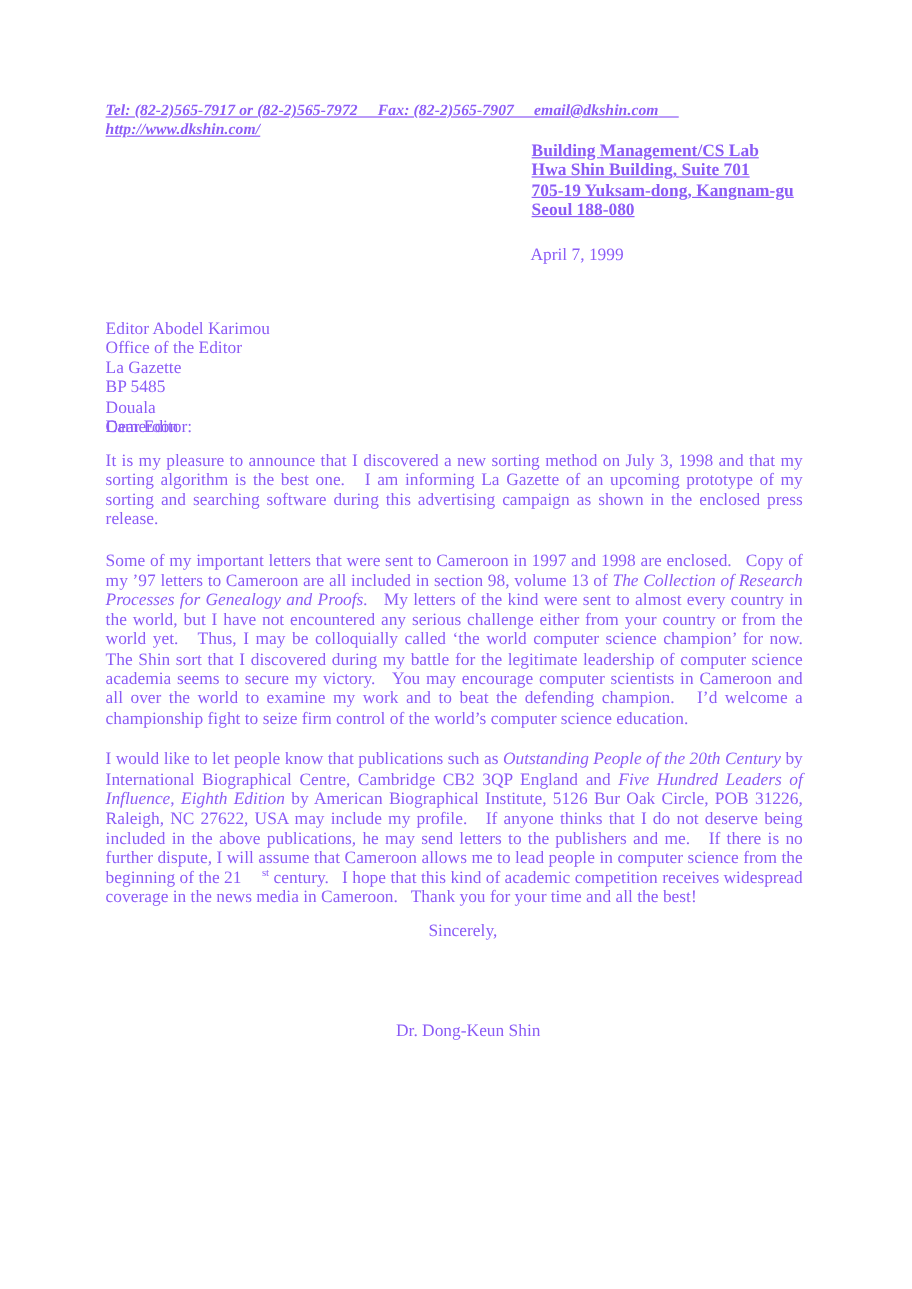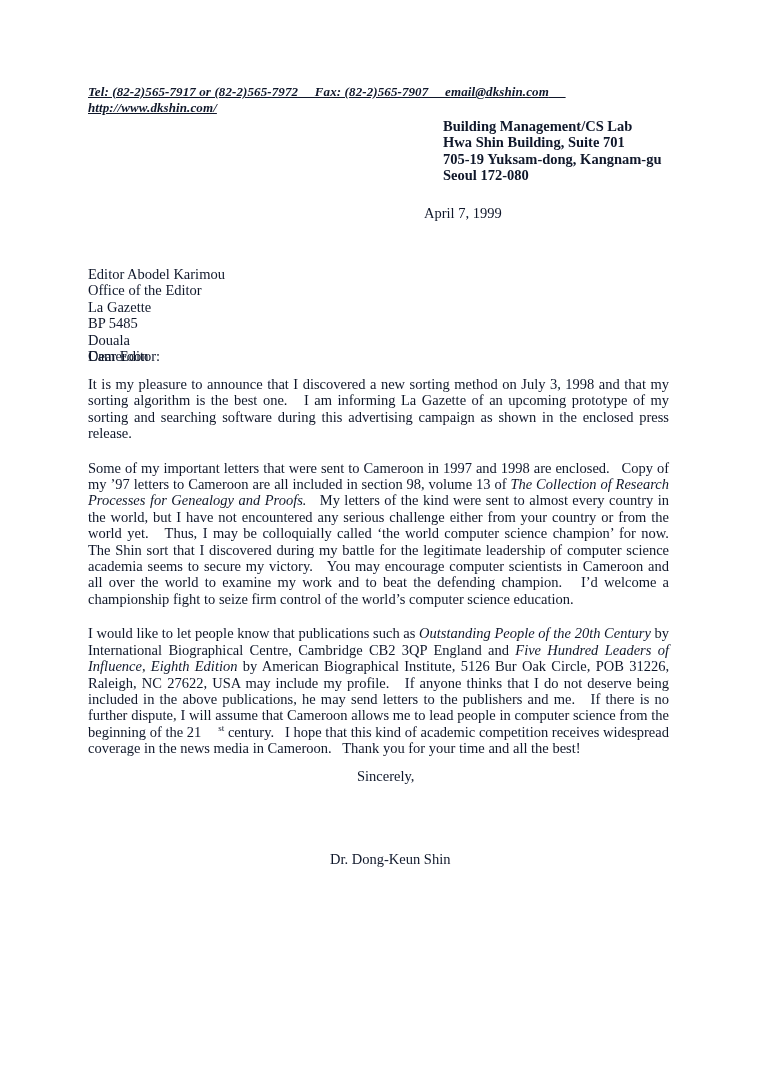--- a/index.html
+++ b/index.html
@@ -1,40 +1,40 @@
 <!DOCTYPE html>
 <html><head>
 <meta charset="utf-8">
 <style>
   html, body { margin: 0; padding: 0; background: #ffffff; }
   .page {
     position: relative;
     width: 760px;
     height: 998px;
     background: #ffffff;
-    color: #0f172a;
+    color: #8b5cf6;
     font-family: "Liberation Serif", "DejaVu Serif", serif;
     font-size: 14.5px;
     line-height: 16.4px;
     overflow: hidden;
   }
   .abs { position: absolute; }
   .pre { white-space: pre-wrap; }
   .just { text-align: justify; }
-  .bold { font-weight: 700; }
+  .bold { font-weight: 700; text-decoration: underline; }
   .header-line {
     left: 88px; top: 84px; width: 585px;
     font-size: 13px;
     font-style: italic;
     font-weight: 700;
     text-decoration: underline;
     letter-spacing: 0.1px;
   }
   .sender-block { left: 443px; top: 118px; }
-  .date-line { left: 424px; top: 205px; }
+  .date-line { left: 442px; top: 205px; }
   .recipient-block { left: 88px; top: 230px; margin-top: 36px; }
   .salutation { left: 88px; top: 348px; }
   .body-block { left: 88px; top: 376px; width: 581px; }
   .para { margin: 0 0 0 0; }
   .para + .para { margin-top: 18px; }
   .it { font-style: italic; }
   sup { vertical-align: super; font-size: 0.62em; line-height: 0; margin-left: 17px; }
   .closing { left: 357px; top: 768px; }
   .signature { left: 330px; top: 851px; }
   .cc-line { left: 85px; top: 947px; }
@@ -43,21 +43,21 @@
 <body>
 
 <div class="page">
 
   <div class="abs header-line pre">Tel: (82-2)565-7917 or (82-2)565-7972     Fax: (82-2)565-7907     email@dkshin.com     http://www.dkshin.com/</div>
 
   <div class="abs sender-block bold">
     <div>Building Management/CS Lab</div>
     <div>Hwa Shin Building, Suite 701</div>
     <div>705-19 Yuksam-dong, Kangnam-gu</div>
-    <div>Seoul 172-080</div>
+    <div>Seoul 188-080</div>
   </div>
 
   <div class="abs date-line">April 7, 1999</div>
 
   <div class="abs recipient-block">
     <div>Editor Abodel Karimou</div>
     <div>Office of the Editor</div>
     <div>La Gazette</div>
     <div>BP 5485</div>
     <div>Douala</div>

